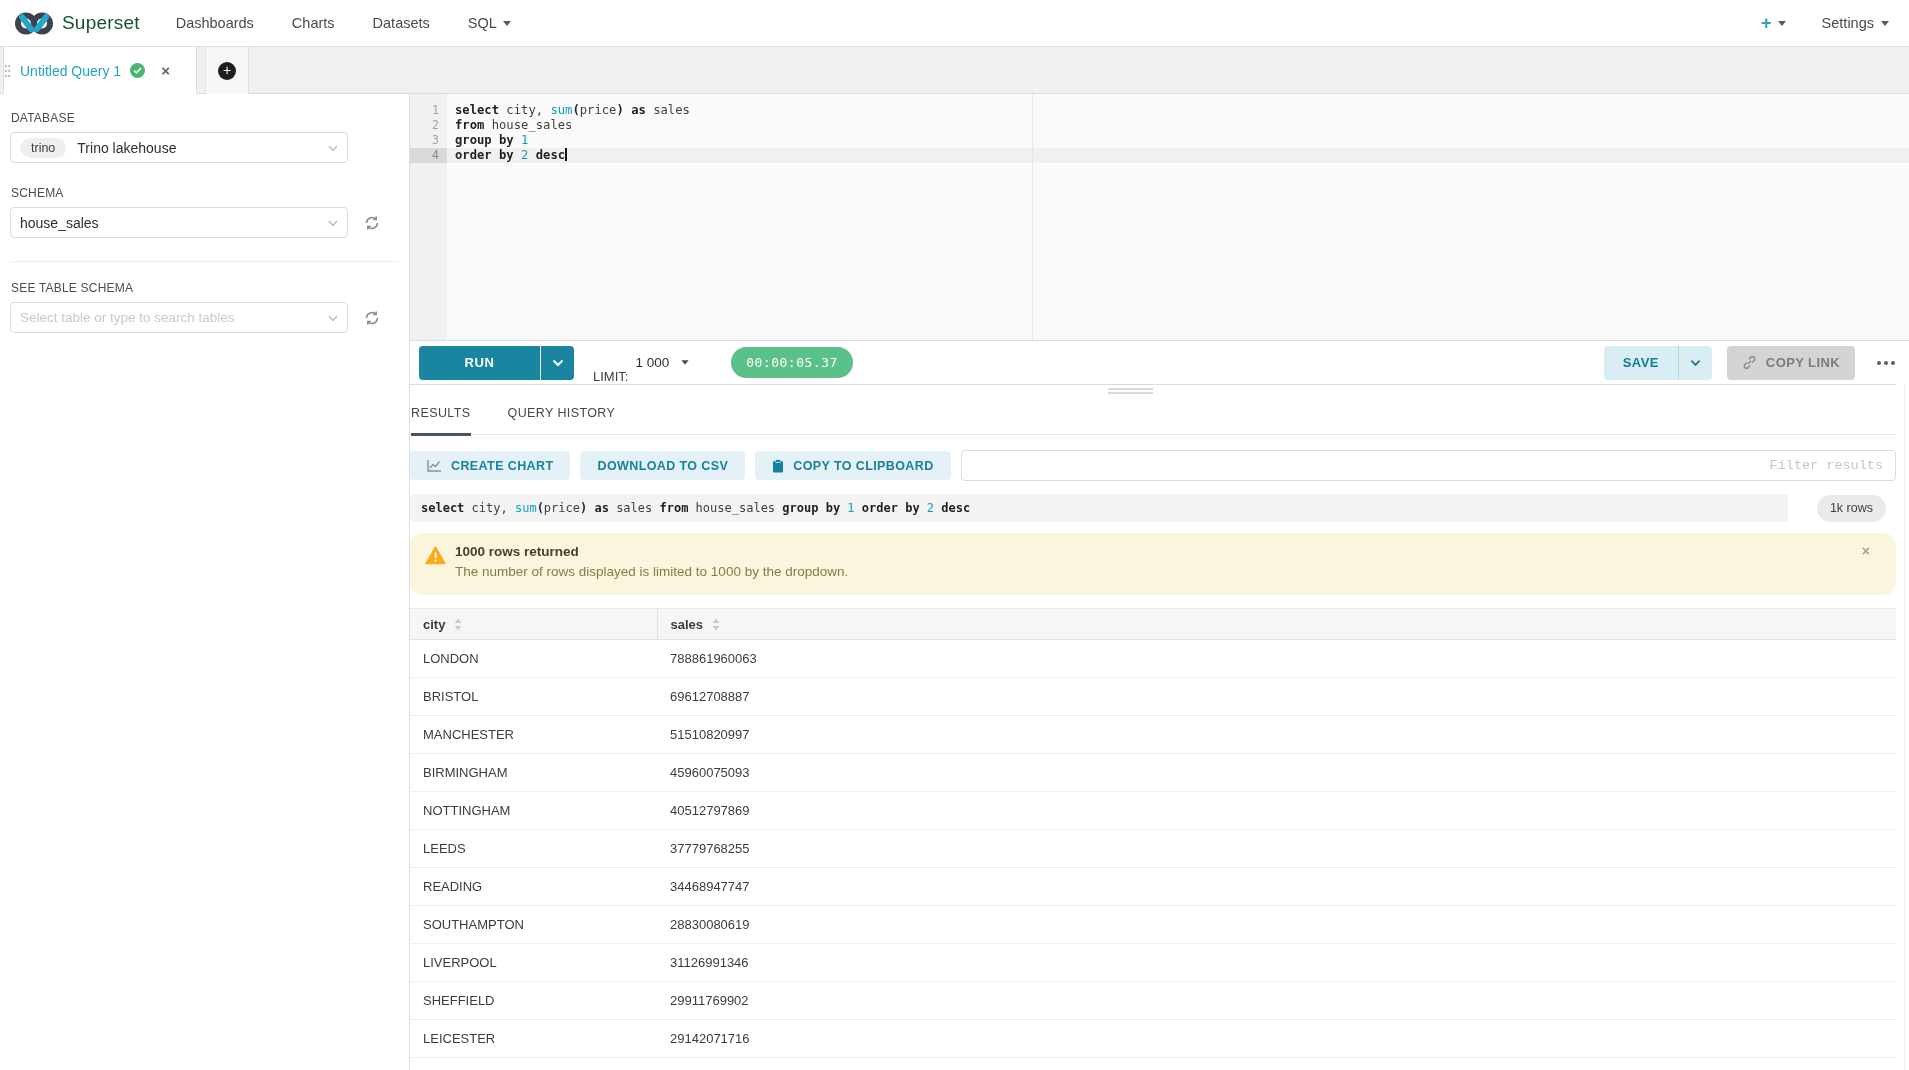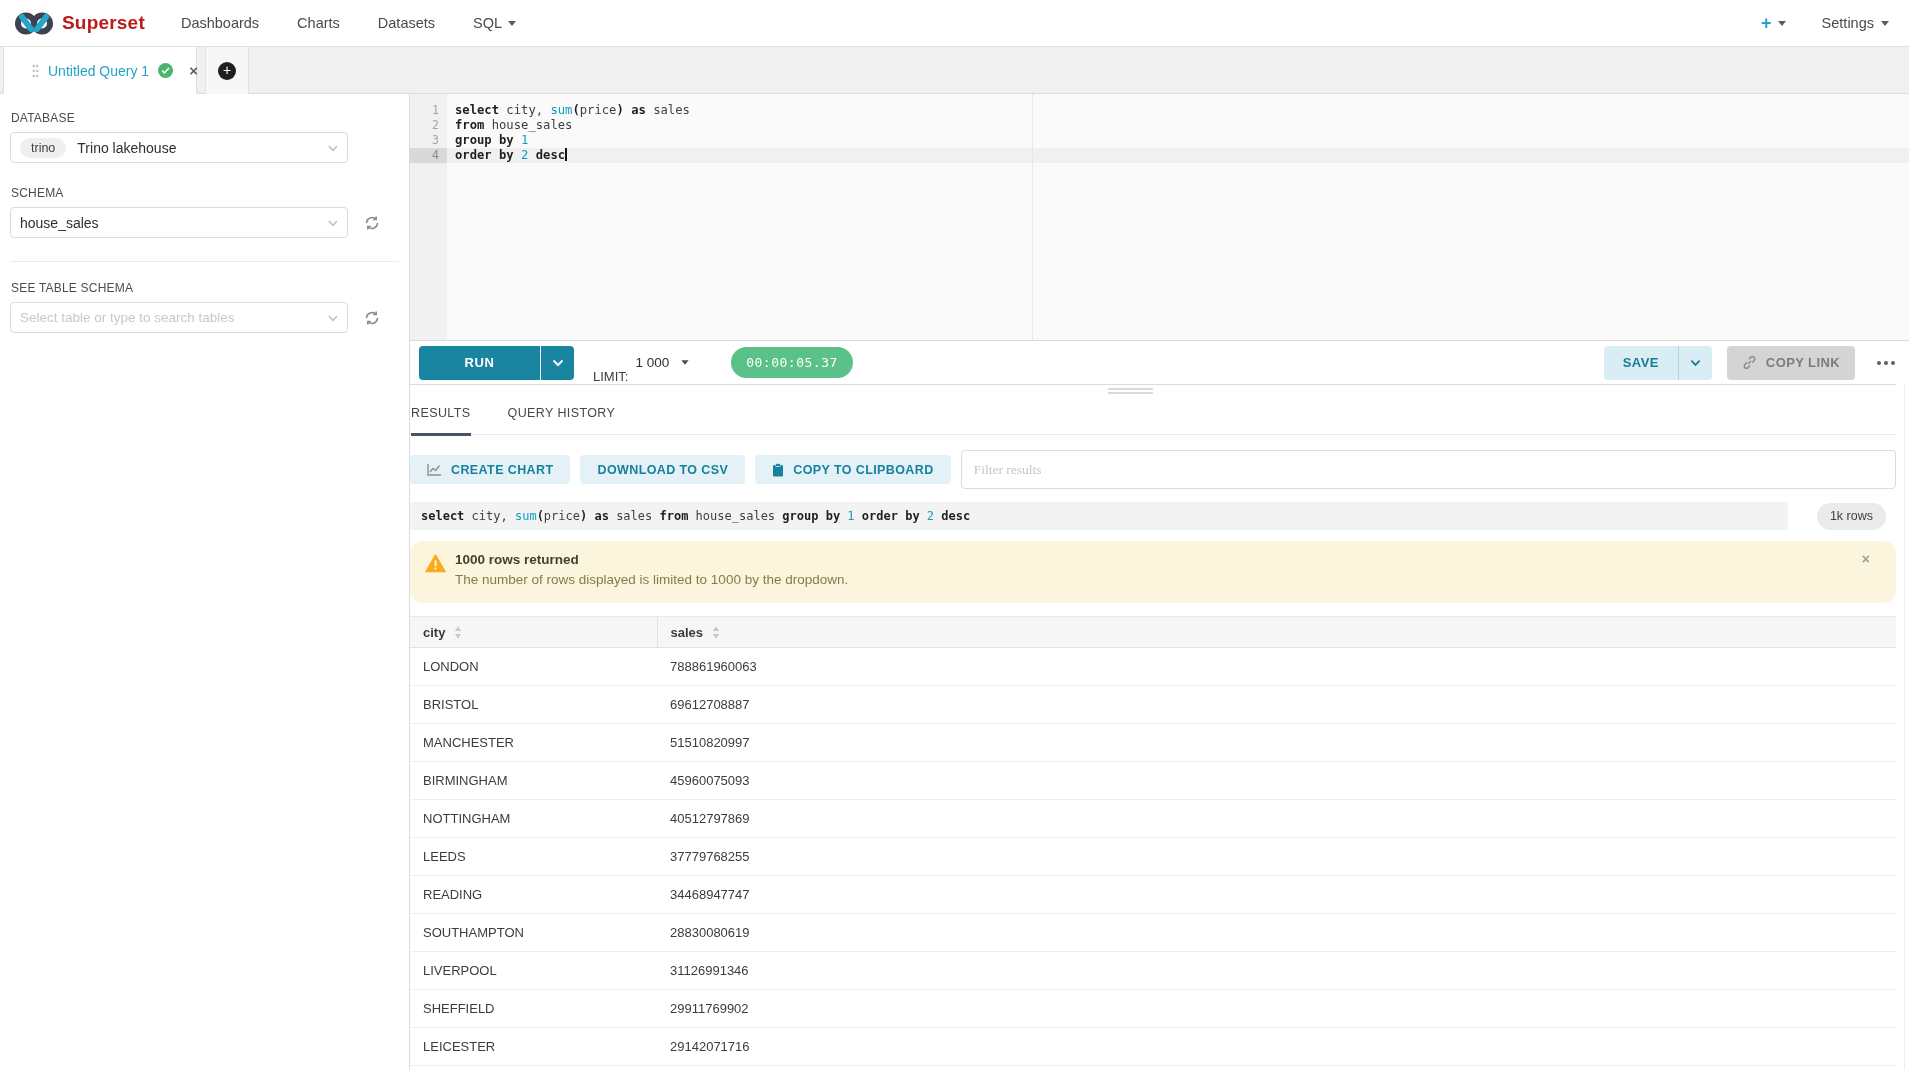--- a/index.html
+++ b/index.html
@@ -7,33 +7,33 @@
   #app {
     position:relative; width:1909px; height:1070px; overflow:hidden;
     font-family:"Liberation Sans", sans-serif; color:#3c3c3c; background:#fff;
   }
   svg { display:block; }
 
   
   .topnav { position:absolute; left:0; top:0; right:0; height:47px; background:#fff;
     border-bottom:1px solid #e0e0e0; display:flex; align-items:center; padding:0 20px 0 14px; }
   .brand { display:flex; align-items:center; gap:8px; }
-  .brand-name { font-size:19px; font-weight:bold; color:#b91c1c; letter-spacing:.2px; }
+  .brand-name { font-size:19px; font-weight:normal; color:#14532d; letter-spacing:.2px; }
   .nav-items { display:flex; align-items:center; gap:38px; margin-left:36px; font-size:14.5px; color:#4a4a4a; }
   .nav-item { display:flex; align-items:center; gap:6px; cursor:default; }
   .caret { width:0; height:0; border-left:4px solid transparent; border-right:4px solid transparent; border-top:5px solid #5b5b5b; }
   .nav-right { margin-left:auto; display:flex; align-items:center; gap:36px; }
   .plus-group { display:flex; align-items:center; gap:6px; }
   .plus-glyph { color:#2aa2c6; font-size:18px; font-weight:bold; line-height:1; }
   .settings-group { display:flex; align-items:center; gap:7px; font-size:14.5px; color:#4a4a4a; }
 
   
   .tabbar { position:absolute; left:0; top:47px; right:0; height:47px; background:#f0f0f0; border-bottom:1px solid #dcdcdc; }
   .qtab { position:absolute; left:3px; top:0; width:194px; height:47px; background:#fff;
-    border-left:1px solid #dedede; border-right:1px solid #dedede; display:flex; align-items:center; padding:0 28px; gap:9px; }
+    border-left:1px solid #dedede; border-right:1px solid #dedede; display:flex; align-items:center; padding:0 0; gap:9px; }
   .qtab-title { font-size:14px; color:#24a3c7; white-space:nowrap; }
   .check-badge { width:15px; height:15px; border-radius:50%; background:#48b66d; display:flex; align-items:center; justify-content:center; flex:none; }
   .qtab-close { color:#616161; font-size:15px; font-weight:bold; margin-left:7px; line-height:1; }
   .newtab-stub { position:absolute; left:205px; top:0; width:44px; height:47px; background:#f7f7f7;
     border-left:1px solid #e2e2e2; border-right:1px solid #e2e2e2; display:flex; align-items:center; justify-content:center; }
   .newtab-btn { width:18px; height:18px; border-radius:50%; background:#1e1e1e; color:#fff; font-size:14px;
     display:flex; align-items:center; justify-content:center; line-height:1; padding-bottom:1px; }
 
   
   .sidebar { position:absolute; left:0; top:94px; width:410px; bottom:0; background:#fff;
@@ -94,22 +94,22 @@
   .drag-handle { position:absolute; left:1108px; top:388px; width:45px; z-index:3; }
   .drag-handle div { height:2px; background:#dadada; margin-bottom:2px; }
   .right-edge { position:absolute; left:1904px; top:384px; bottom:0; width:1px; background:#ededed; }
   .results-pane { position:absolute; left:410px; top:384px; width:1486px; bottom:0; background:#fff; border-top:1px solid #dcdcdc; }
   .rtabs { display:flex; gap:37px; padding:21px 0 0 1px; border-bottom:1px solid #e9e9e9; }
   .rtab { font-size:12.5px; letter-spacing:.4px; color:#474747; padding-bottom:13px; }
   .rtab.active { border-bottom:3px solid #4a5266; margin-bottom:-2px; }
   .actions-row { margin-top:15px; display:flex; align-items:center; }
   .act-btn { height:29px; background:#e4f2f7; color:#17819d; font-weight:bold; font-size:12.5px; letter-spacing:.4px;
     border-radius:4px; display:flex; align-items:center; gap:9px; padding:0 17px; margin-right:10px; white-space:nowrap; }
-  .filter-input { margin-left:auto; width:957px; height:39px; border:1px solid #dcdcdc; border-radius:4px;
-    padding:0 12px; font-size:13.5px; color:#3c3c3c; font-family:Liberation Serif, serif; outline:none; }
+  .filter-input { margin-left:auto; width:957px; height:31px; border:1px solid #dcdcdc; border-radius:4px;
+    padding:0 12px; font-size:13.5px; color:#3c3c3c; font-family:Liberation Mono, monospace; outline:none;text-align:right; }
   .filter-input::placeholder { color:#c6c6c6; }
   .query-row { margin-top:13px; display:flex; align-items:center; }
   .query-box { width:1378px; height:28px; background:#f3f3f3; border-radius:4px; display:flex; align-items:center;
     padding:0 11px; font-family:"DejaVu Sans Mono", monospace; font-size:12px; white-space:pre; overflow:hidden; }
   .rows-badge { margin-left:auto; margin-right:10px; height:27px; background:#eaeaea; border-radius:14px;
     padding:0 13px; font-size:12.5px; color:#414141; display:flex; align-items:center; }
   .alert { margin-top:11px; min-height:62px; background:#fcf5dd; border-radius:13px; position:relative; padding:11px 40px 12px 45px; }
   .alert-icon { position:absolute; left:15px; top:13px; }
   .alert-title { font-size:13.5px; font-weight:bold; color:#45412f; margin-bottom:5px; }
   .alert-body { font-size:13.5px; color:#867b49; }

